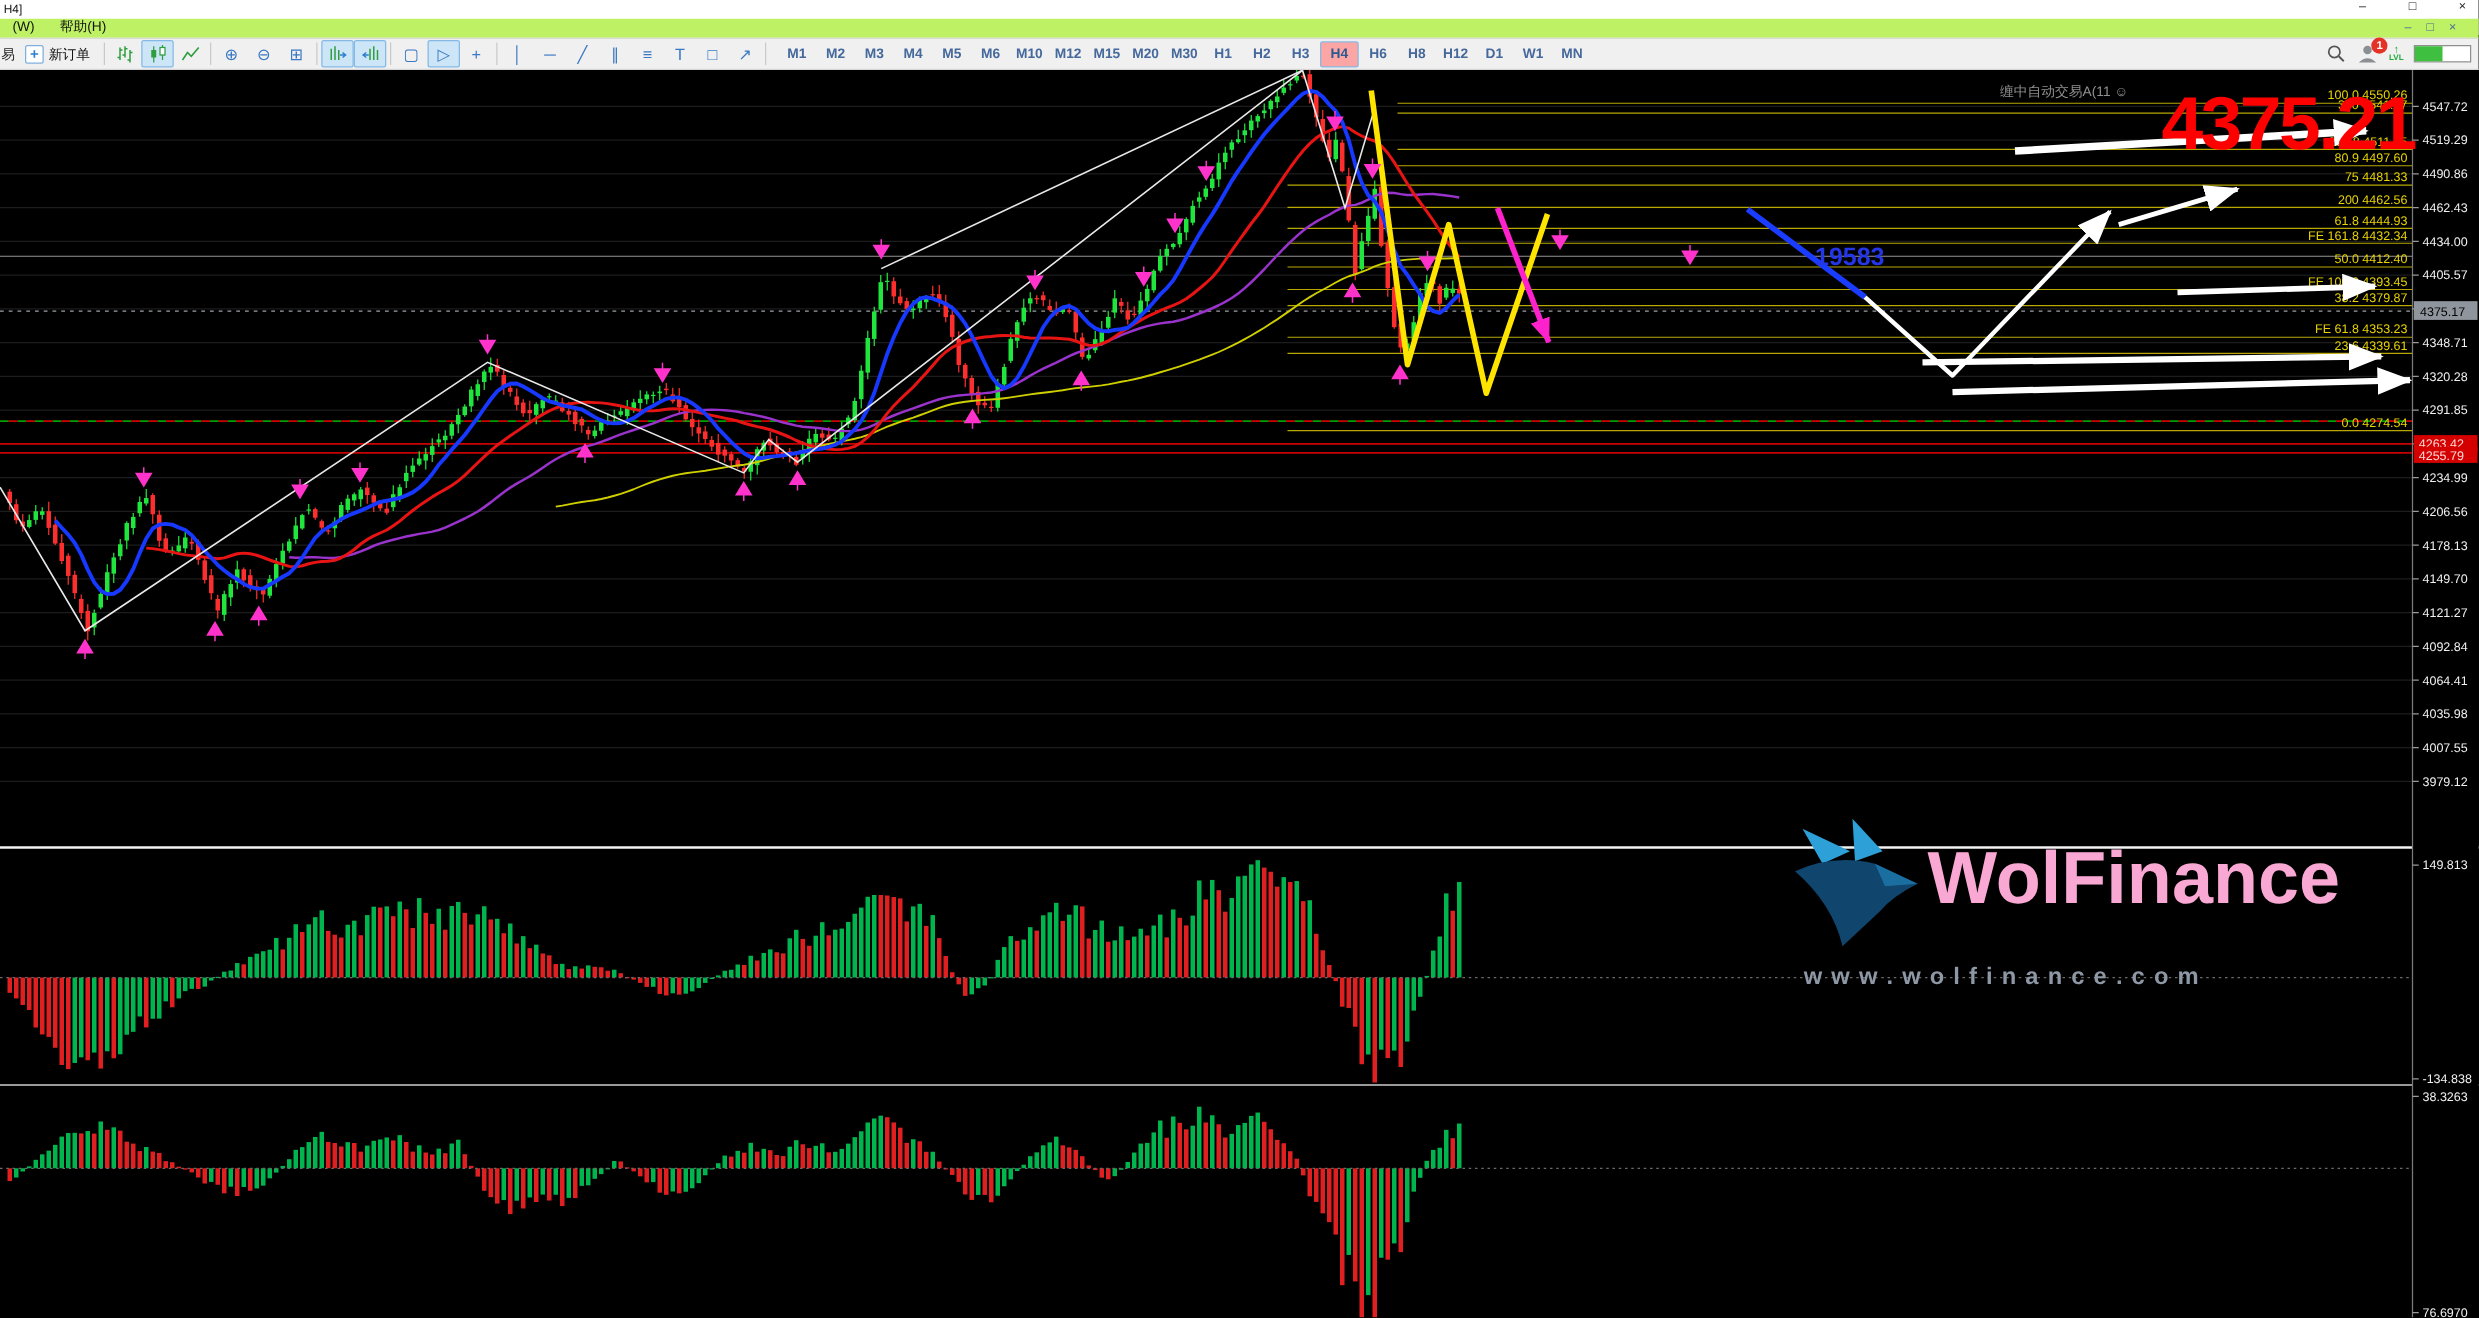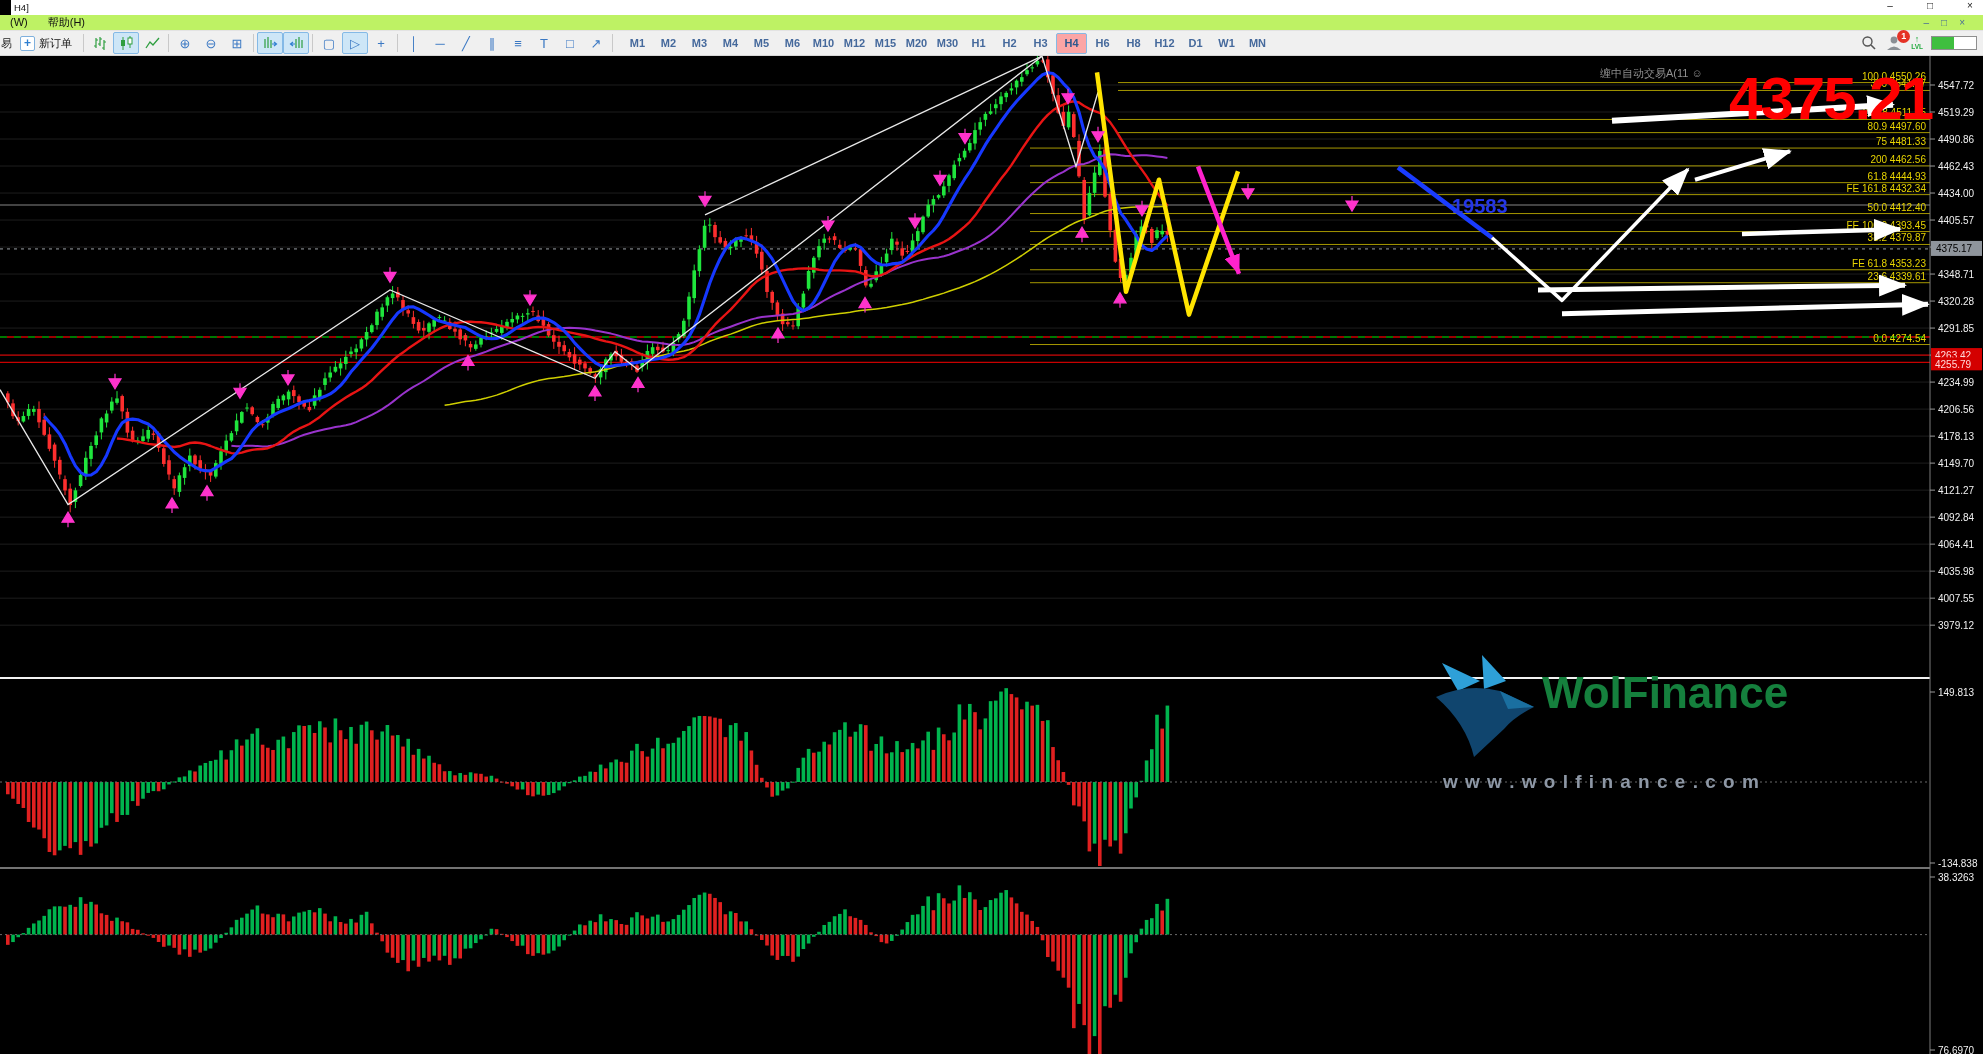--- a/index.html
+++ b/index.html
@@ -1,20 +1,20 @@
 <!DOCTYPE html>
 <html><head>
 <meta charset="utf-8">
 <style>
   html,body{margin:0;padding:0;width:1983px;height:1054px;overflow:hidden;background:#000;
     font-family:"Liberation Sans",sans-serif;-webkit-font-smoothing:antialiased;}
   #stage{position:relative;width:1983px;height:1054px;}
   svg text{font-family:"Liberation Sans",sans-serif;}
   
-  .titlebar{position:absolute;top:0;left:11px;right:0;height:28px;background:#ffffff;z-index:5;
+  .titlebar{position:absolute;top:0;left:0;right:0;height:28px;background:#ffffff;z-index:5;
     font-size:9.5px;color:#111;}
   .titlebar .ttl{position:absolute;left:3px;top:2px;}
   .wc{position:absolute;right:6px;top:0;display:flex;gap:26px;color:#222;font-size:10px;}
   .wc span{width:14px;text-align:center;cursor:default;}
   .menubar{position:absolute;top:15px;left:0;right:0;height:15px;background:#bef264;z-index:5;
     font-size:11px;color:#111;border-bottom:1px solid #e3e3e3;}
   .menubar .mi{display:inline-block;padding:0 10px;line-height:15px;}
   .cwc{position:absolute;right:18px;top:0;display:flex;gap:12px;color:#4a6e96;font-size:10px;line-height:15px;}
   .toolbar{position:absolute;top:31px;left:0;right:0;height:24px;background:#f0f0f0;z-index:5;
     border-bottom:1px solid #d6d6d6;display:flex;align-items:center;}
@@ -38,21 +38,21 @@
   .lvl{display:flex;flex-direction:column;align-items:center;color:#1faa3c;font-size:6.5px;font-weight:bold;line-height:1;}
   .lvl .up{font-size:9px;}
   .pbar{width:44px;height:12px;border:1px solid #8f8f8f;background:#fff;position:relative;}
   .pbar .fill{position:absolute;left:0;top:0;bottom:0;background:#3fbf3f;}
   
   .bigprice{position:absolute;left:1652px;top:64px;width:280px;text-align:right;z-index:3;
     font-size:60px;font-weight:bold;color:#ff0000;letter-spacing:-2px;}
   .bluenum{position:absolute;left:1452px;top:195px;z-index:3;font-size:20px;font-weight:bold;color:#2436e8;}
   .ealbl{position:absolute;left:1600px;top:66px;width:326px;z-index:2;
     font-size:11px;color:#909090;}
-  .brand{position:absolute;left:1542px;top:668px;z-index:3;font-size:44px;font-weight:bold;color:#15803d;}
+  .brand{position:absolute;left:1542px;top:668px;z-index:3;font-size:59px;font-weight:bold;color:#f9a8d4;}
   .wurl{position:absolute;left:1443px;top:771px;z-index:3;font-size:19px;color:#8d97a5;letter-spacing:1px;font-weight:bold;}
 </style>
 </head>
 <body>
 
 <div id="stage">
 
   <svg id="chart" width="1983" height="1054" style="position:absolute;left:0;top:0;">
       <rect x="0" y="55" width="1983" height="999" fill="#000"></rect>
       <defs>

